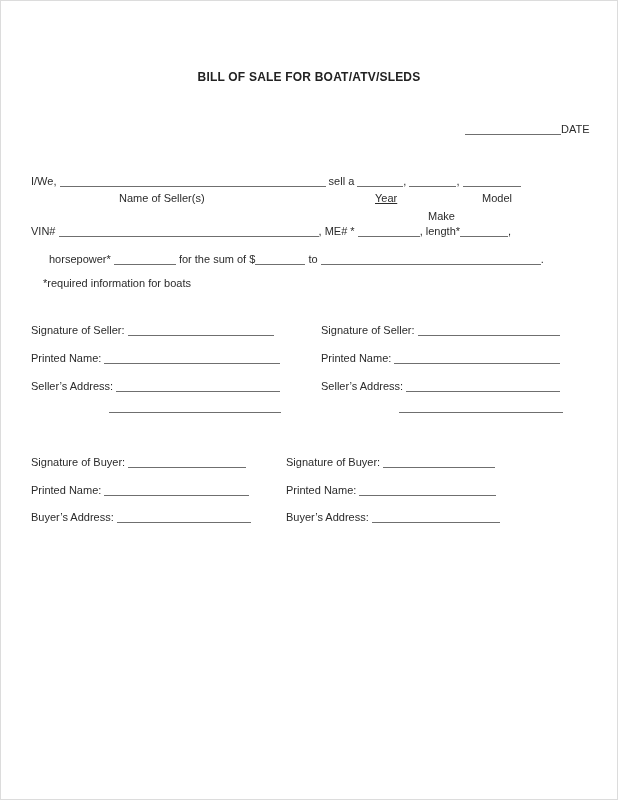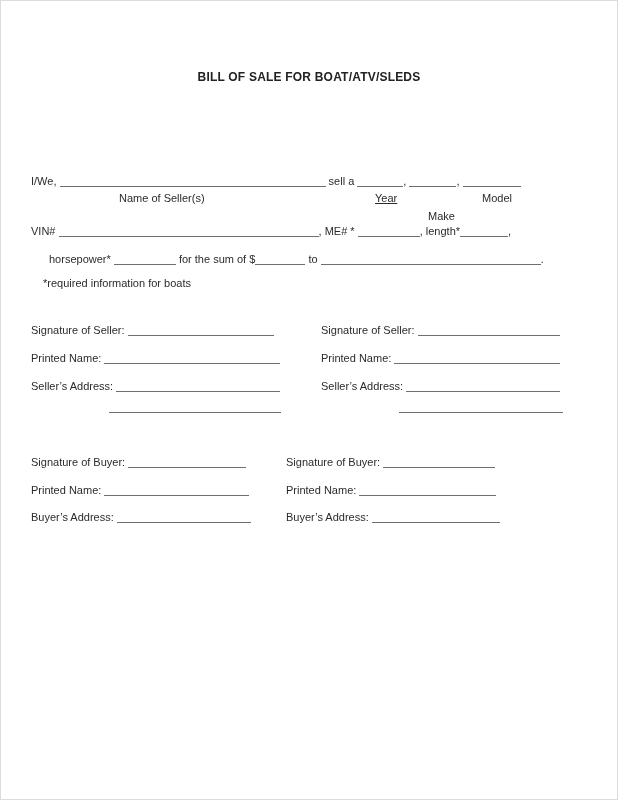--- a/index.html
+++ b/index.html
@@ -33,20 +33,21 @@
   }
   .caption{color:#2b2b2b;}
 </style>
 </head>
 <body>
 
 <div class="page">
 
   <div class="pos title">BILL OF SALE FOR BOAT/ATV/SLEDS</div>
 
+  <div class="pos" style="left:464px;top:119px;"><span class="blank" style="width:96px;"></span><span>DATE</span></div>
 
   <div class="pos" style="left:30px;top:171px;">
     <span>I/We,</span>
     <span class="blank" style="width:266px;"></span>
     <span>sell a</span>
     <span class="blank" style="width:46px;"></span><span>,</span>
     <span class="blank" style="width:47px;"></span><span>,</span>
     <span class="blank" style="width:58px;"></span>
   </div>
 

